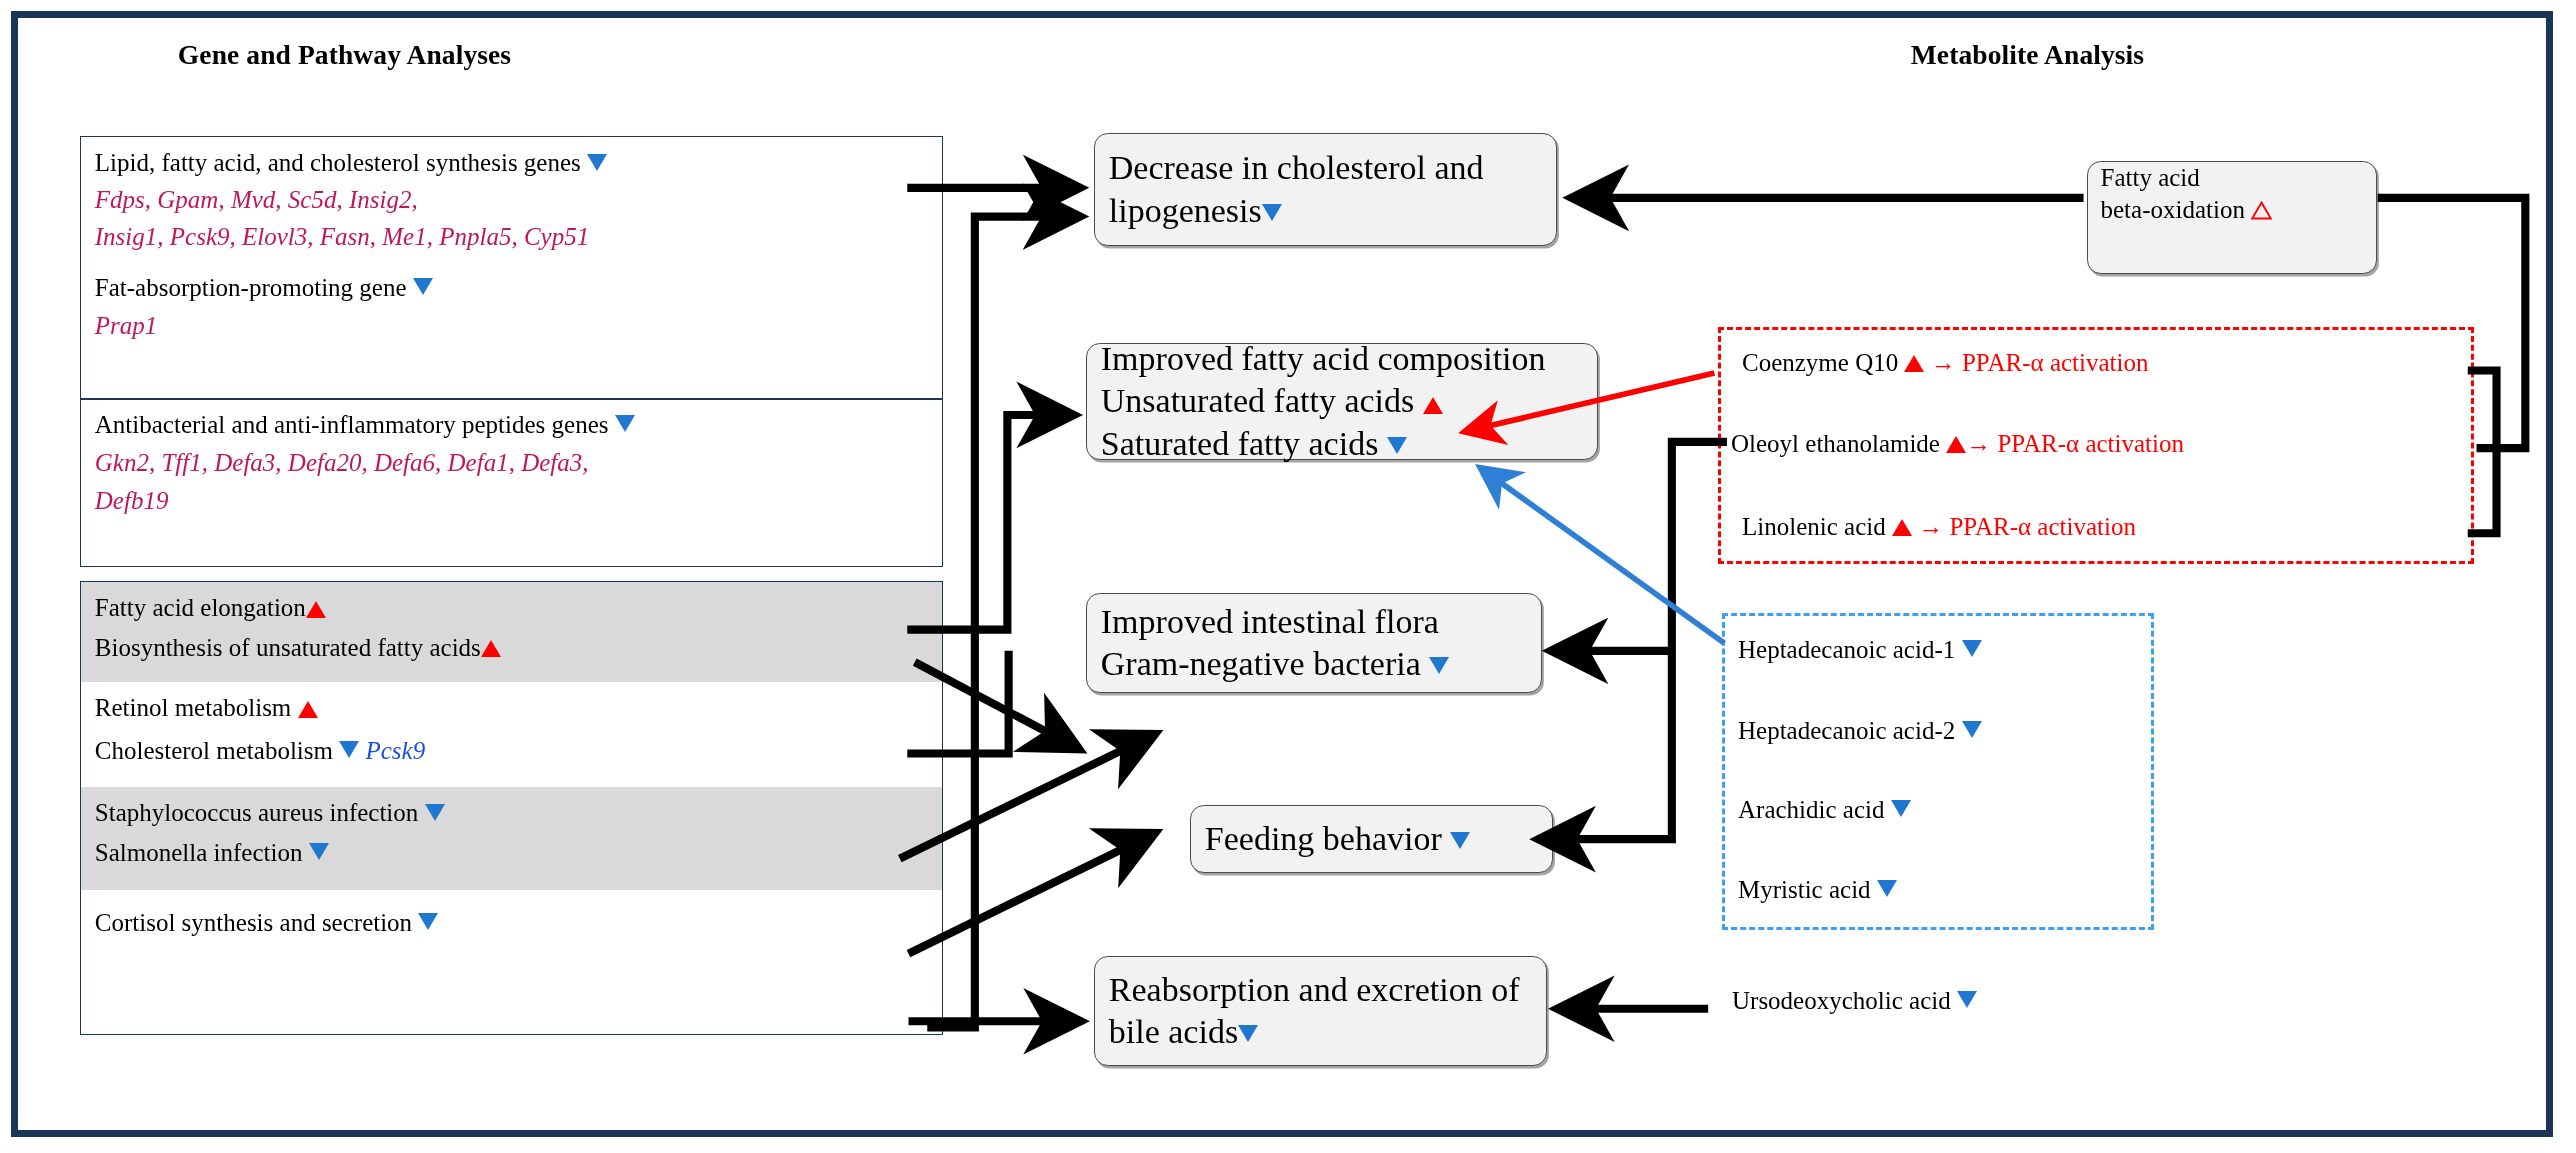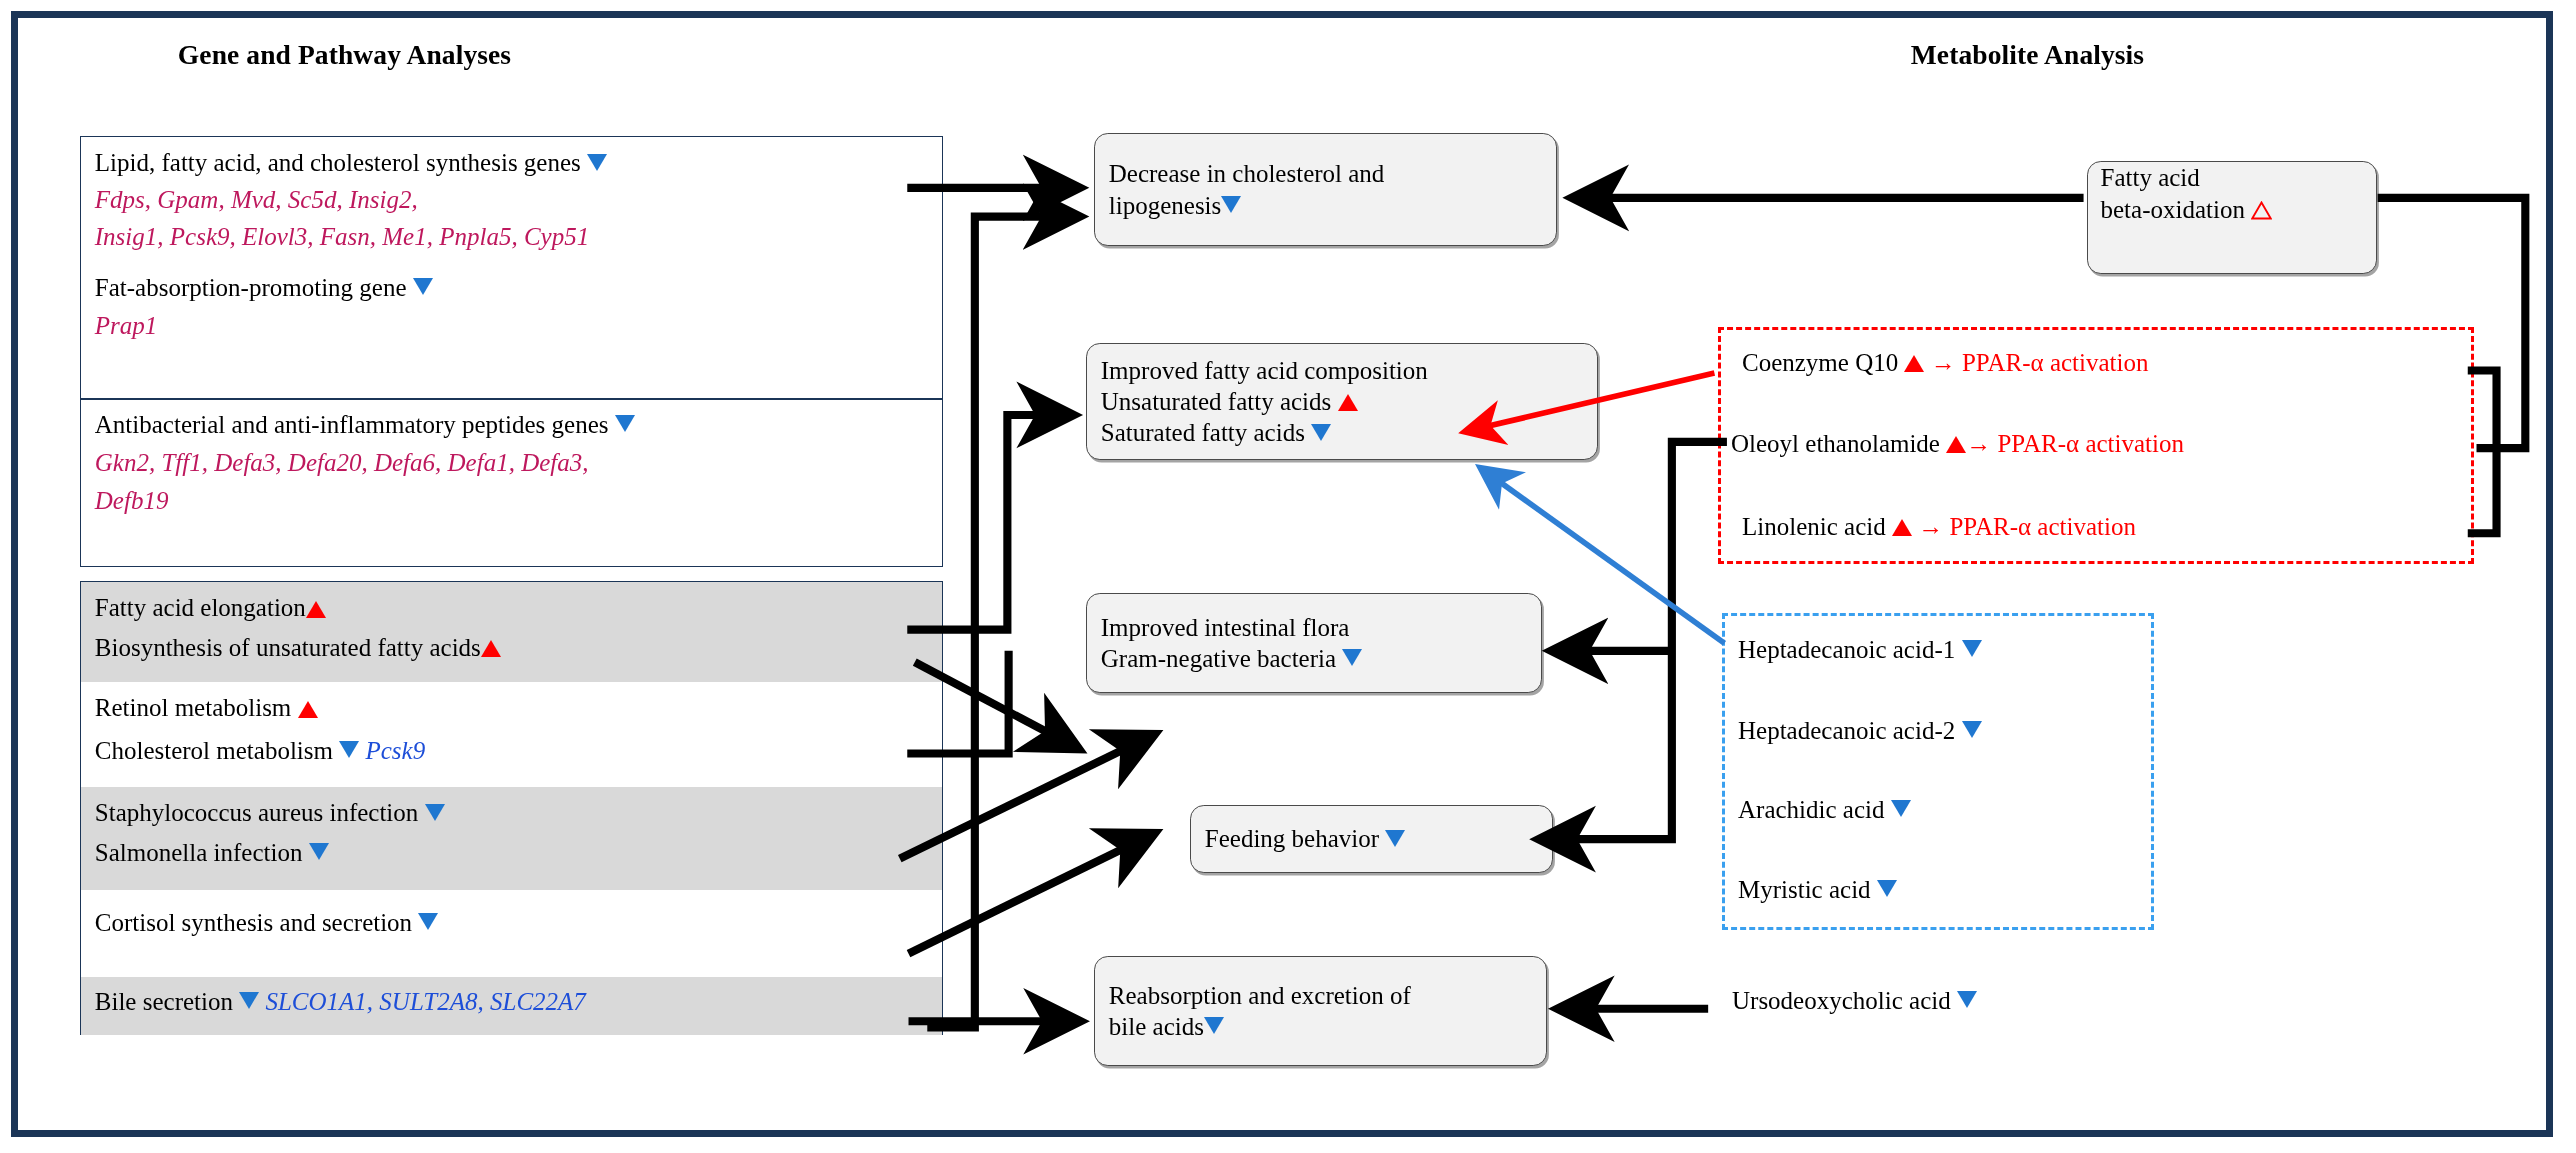--- a/index.html
+++ b/index.html
@@ -24,21 +24,21 @@
   .genes-blue{color:#be185d;font-style:italic;font-size:25px;line-height:1.2;white-space:nowrap;position:absolute;}
   .tri-up{display:inline-block;width:0;height:0;border-left:10.6px solid transparent;border-right:10.6px solid transparent;border-bottom:17.5px solid #ff0000;vertical-align:-1.3px;}
   .tri-down{display:inline-block;width:0;height:0;border-left:10.6px solid transparent;border-right:10.6px solid transparent;border-top:17.5px solid #1f77d0;vertical-align:0.6px;}
   .tri-up-hollow{display:inline-block;position:relative;width:21px;height:19px;vertical-align:-1.9px;}
   .tri-up-hollow svg{position:absolute;left:0;top:0;}
 
   
   .rbox{position:absolute;background:#f2f2f2;border:1.9px solid #4a4a4a;border-radius:13.8px;
     box-sizing:border-box;box-shadow:1.9px 2.5px 0 rgba(90,90,90,.55);
     display:flex;align-items:center;}
-  .rbox .txt{font-size:25px;line-height:1.25;color:#000;padding:0 13.8px;white-space:nowrap;}
+  .rbox .txt{font-size:34px;line-height:1.25;color:#000;padding:0 13.8px;white-space:nowrap;}
 
   
   .mbox{position:absolute;background:#f2f2f2;border:1.9px solid #4a4a4a;border-radius:13.8px;
     box-sizing:border-box;box-shadow:1.9px 2.5px 0 rgba(90,90,90,.55);
     display:flex;align-items:flex-start;justify-content:flex-start;}
   .dashbox{position:absolute;box-sizing:border-box;background:transparent;}
   .dash-red{border:3.1px dashed #ff0000;}
   .dash-blue{border:3.1px dashed #3aa0ef;}
   .mlabel{position:absolute;font-size:25px;color:#000;white-space:nowrap;}
   .ppar{color:#ff0000;}
@@ -105,26 +105,20 @@
         <span>Salmonella infection </span><span class="tri-down"></span>
       </div>
     </div>
 
     <div class="band whiteband" style="top:308px;height:88px;">
       <div class="line" style="left:13.8px;top:17.5px;">
         <span>Cortisol synthesis and secretion </span><span class="tri-down"></span>
       </div>
     </div>
 
-    <div class="band grayband" style="top:395px;height:58px;">
-      <div class="line" style="left:13.8px;top:10px;">
-        <span>Bile secretion </span><span class="tri-down"></span>
-        <span class="gene">SLCO1A1, SULT2A8, SLC22A7</span>
-      </div>
-    </div>
   </div>
 
   <div class="rbox" style="left:1094px;top:133px;width:463px;height:113px;">
     <div class="txt">
       <div><span>Decrease in cholesterol and</span></div>
       <div><span>lipogenesis</span><span class="tri-down"></span></div>
     </div>
   </div>
 
   <div class="rbox" style="left:1086px;top:343px;width:512px;height:117px;">

